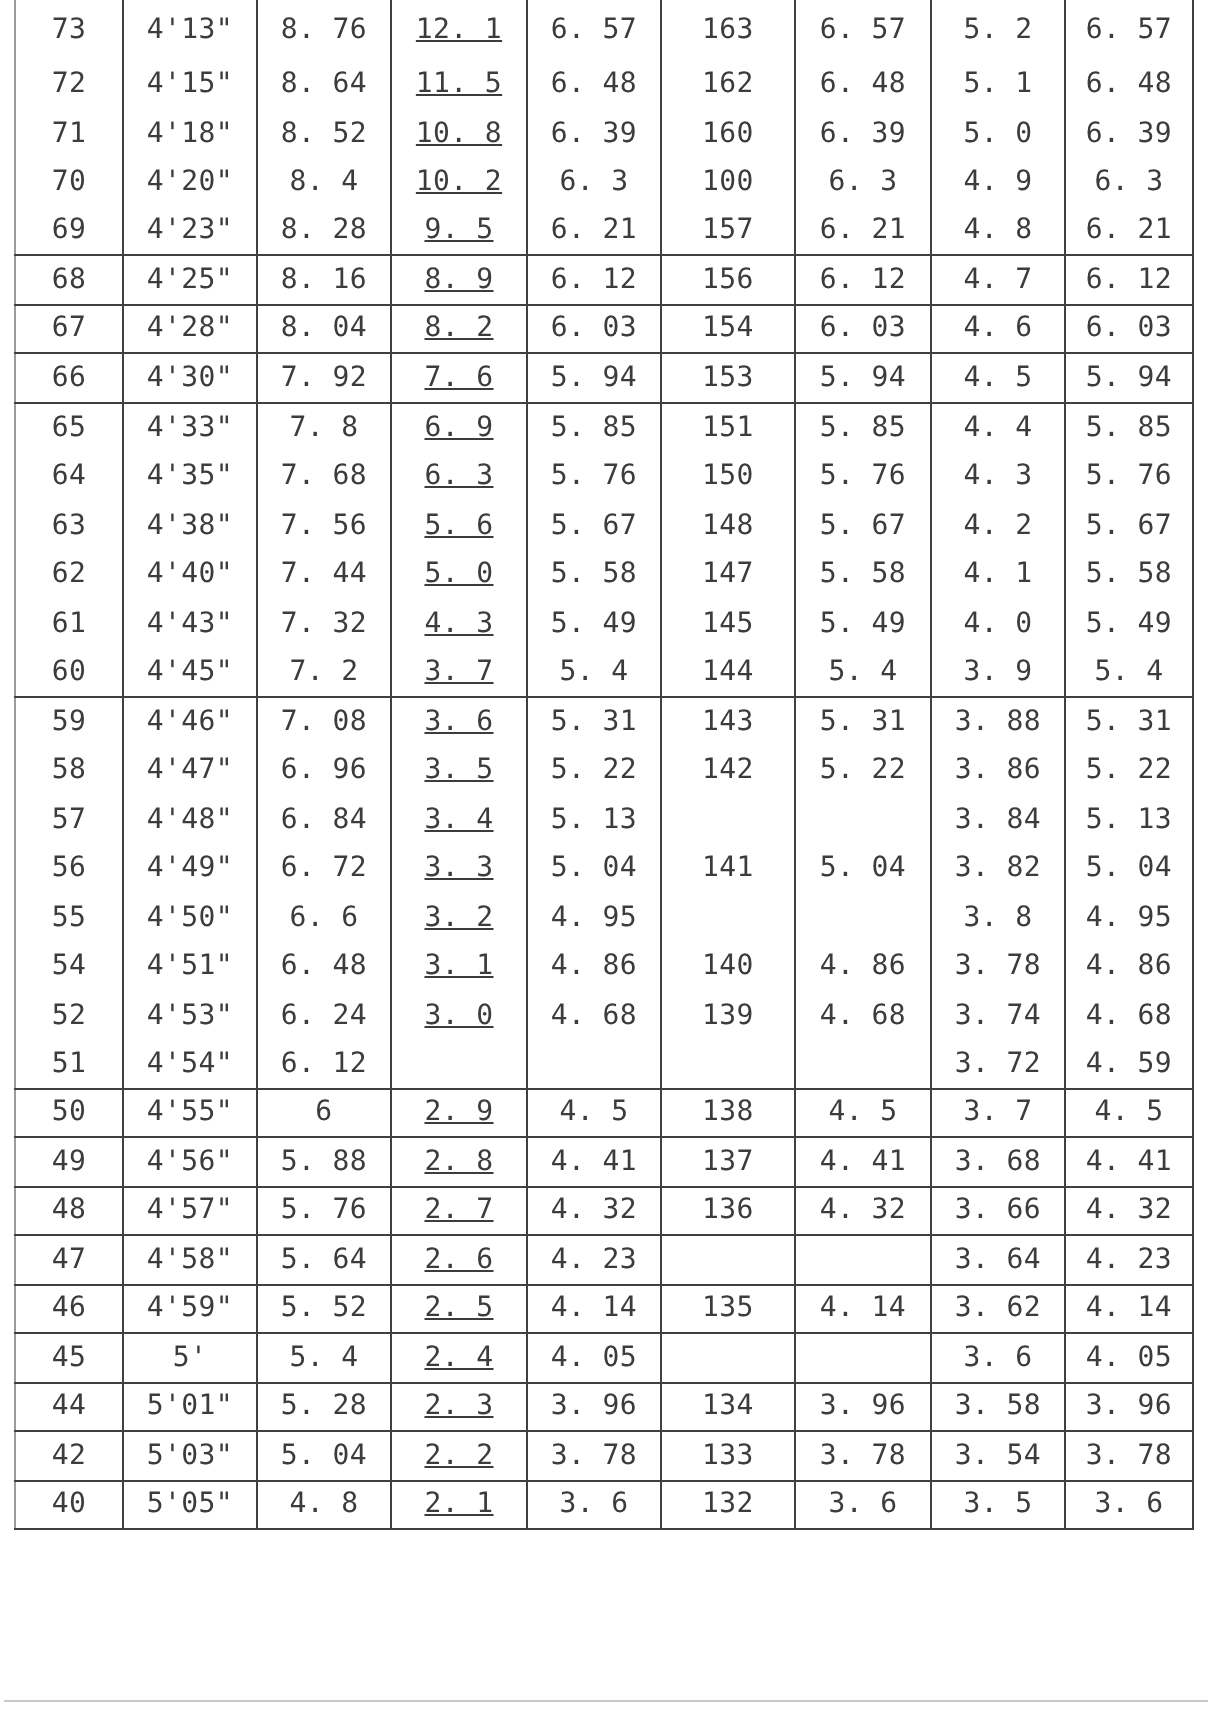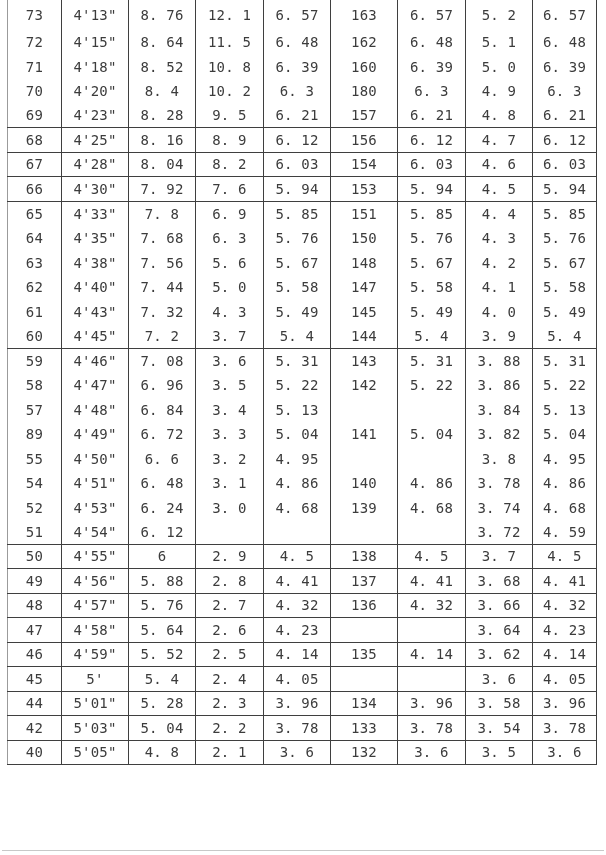--- a/index.html
+++ b/index.html
@@ -24,21 +24,21 @@
     border-right:1px solid var(--grid);
     display:flex;align-items:center;justify-content:center;
     font-size:14px;color:var(--text);
     white-space:pre;letter-spacing:0.2px;
     overflow:hidden;
   }
   .cell:first-child{border-left:1px solid var(--outer-left);}
   .cell:nth-child(1){width:55px;}
   .cell:nth-child(2){width:67px;}
   .cell:nth-child(3){width:67px;}
-  .cell:nth-child(4){width:68px;}
+  .cell:nth-child(4){width:68px;text-decoration:underline;}
   .cell:nth-child(5){width:67px;}
   .cell:nth-child(6){width:67px;}
   .cell:nth-child(7){width:68px;}
   .cell:nth-child(8){width:67px;}
   .cell:nth-child(9){width:64px;}
   .page-edge-line{
     position:absolute;left:2px;top:850px;width:602px;height:1px;
     background:var(--page-edge);
   }
 </style>
@@ -78,21 +78,21 @@
       <div class="cell">6. 39</div>
       <div class="cell">5. 0</div>
       <div class="cell">6. 39</div>
     </div>
     <div class="row">
       <div class="cell">70</div>
       <div class="cell">4'20"</div>
       <div class="cell">8. 4</div>
       <div class="cell">10. 2</div>
       <div class="cell">6. 3</div>
-      <div class="cell">180</div>
+      <div class="cell">100</div>
       <div class="cell">6. 3</div>
       <div class="cell">4. 9</div>
       <div class="cell">6. 3</div>
     </div>
     <div class="row divider">
       <div class="cell">69</div>
       <div class="cell">4'23"</div>
       <div class="cell">8. 28</div>
       <div class="cell">9. 5</div>
       <div class="cell">6. 21</div>
@@ -227,21 +227,21 @@
       <div class="cell">4'48"</div>
       <div class="cell">6. 84</div>
       <div class="cell">3. 4</div>
       <div class="cell">5. 13</div>
       <div class="cell"></div>
       <div class="cell"></div>
       <div class="cell">3. 84</div>
       <div class="cell">5. 13</div>
     </div>
     <div class="row">
-      <div class="cell">89</div>
+      <div class="cell">56</div>
       <div class="cell">4'49"</div>
       <div class="cell">6. 72</div>
       <div class="cell">3. 3</div>
       <div class="cell">5. 04</div>
       <div class="cell">141</div>
       <div class="cell">5. 04</div>
       <div class="cell">3. 82</div>
       <div class="cell">5. 04</div>
     </div>
     <div class="row">

